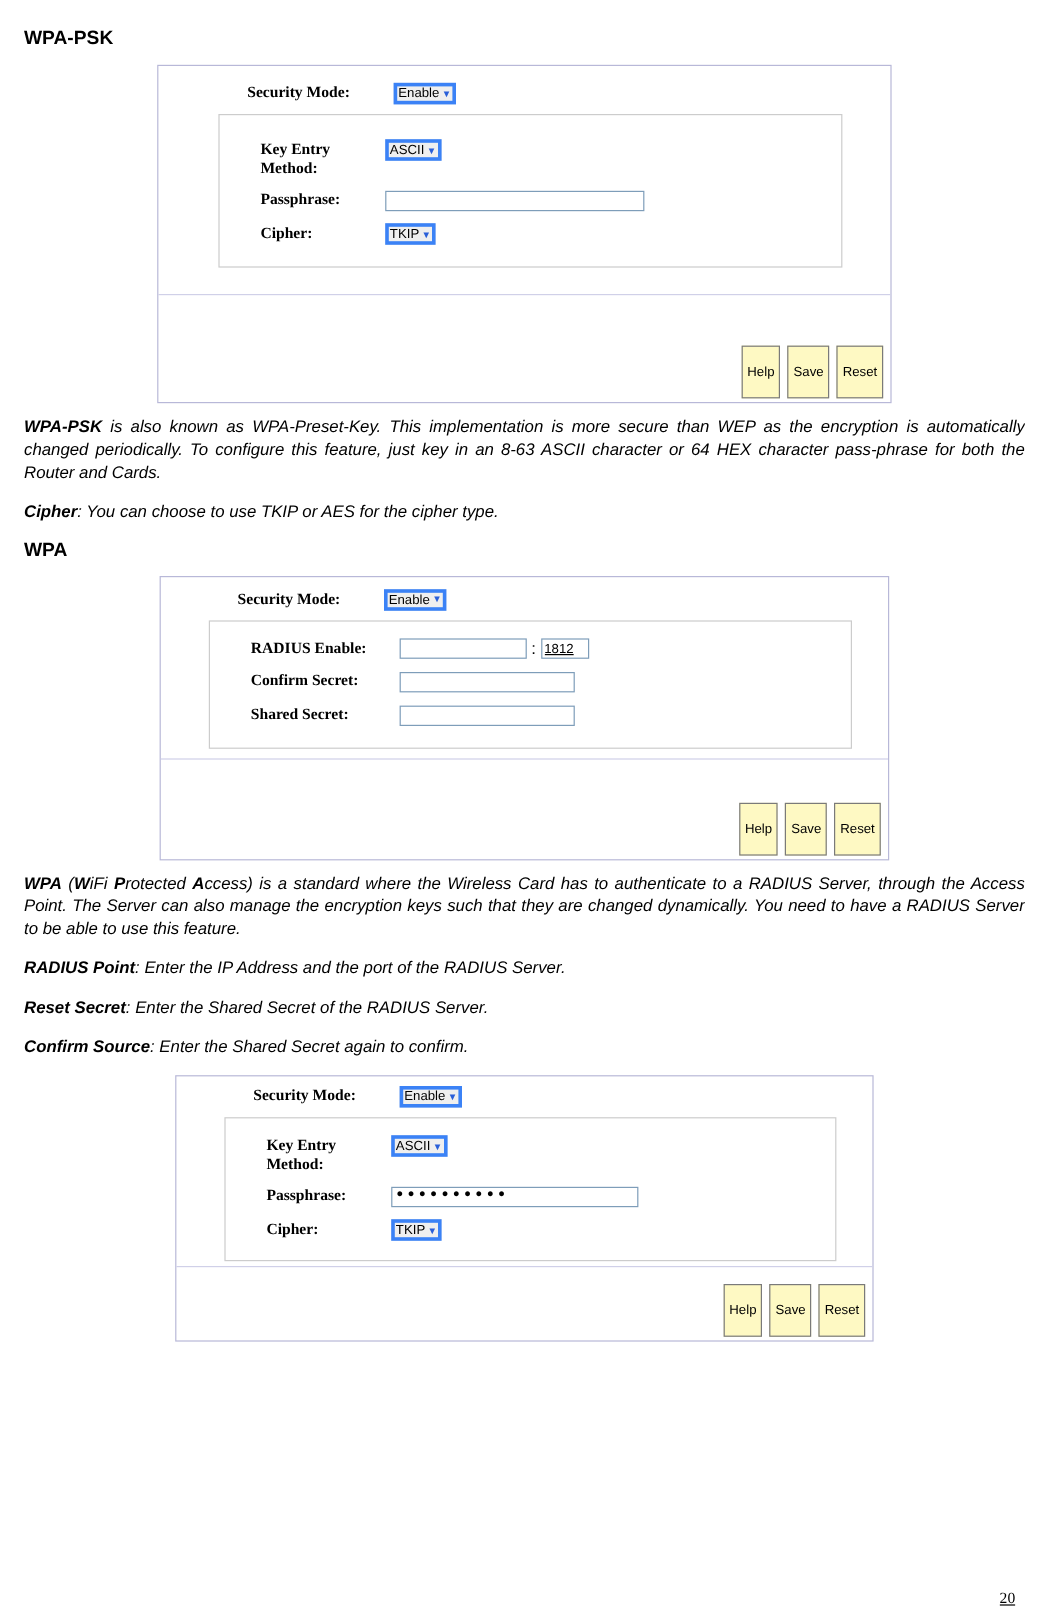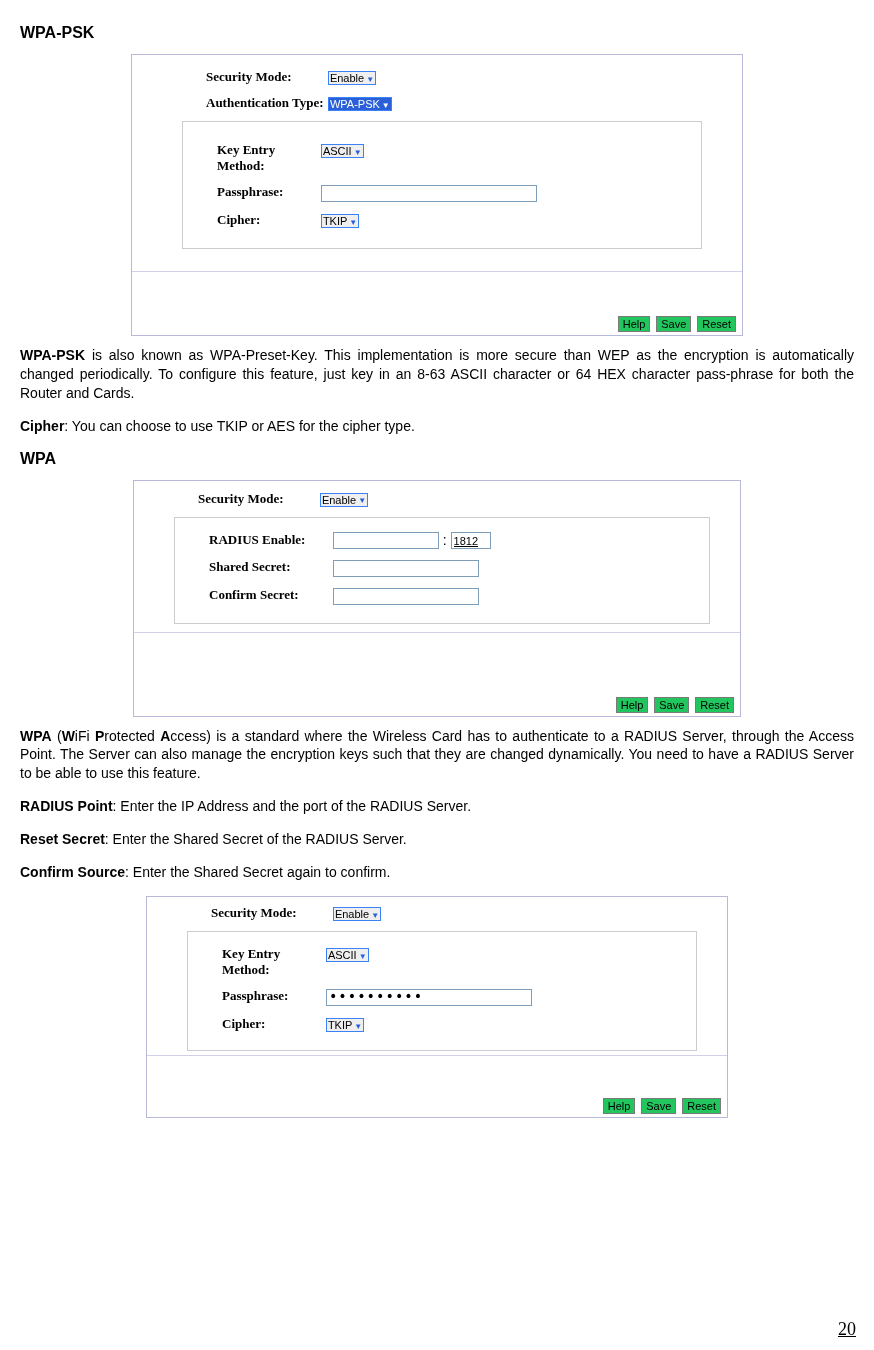--- a/index.html
+++ b/index.html
@@ -1,51 +1,47 @@
 <!DOCTYPE html>
 <html><head>
 <meta charset="utf-8">
 <style>
   body{font-family:Verdana,Arial,sans-serif;font-size:14px;color:#000;margin:18px 20px;width:834px;}
   .h{font-weight:bold;font-size:16px;margin:6px 0 12px 0;}
-  .para{text-align:justify;margin:10px 0 14px 0;line-height:1.35;}
+  .para{text-align:justify;margin:10px 0 14px 0;line-height:1.35;font-style:italic;}
   .b{font-weight:bold;}
   .panel{border:1px solid #b8b8d8;margin:8px auto 10px auto;background:#fff;position:relative;}
   .p1{width:610px;height:280px;}
   .p2{width:606px;height:235px;}
   .p3{width:580px;height:220px;}
   .inner{margin:14px 40px 0 50px;}
   .row{margin:6px 0 10px 0;}
   .lbl{display:inline-block;width:118px;vertical-align:top;font:bold 13px "Times New Roman",serif;margin-left:24px;}
   .box{border:1px solid #ccc;padding:14px 10px 10px 10px;margin-top:6px;}
-  .sel{font-size:11px;border:1px solid #3b82f6;background:#efefef;padding:0 1px;height:17px;vertical-align:middle;}
+  .sel{font-size:11px;border:3px solid #3b82f6;background:#efefef;padding:0 1px;height:17px;vertical-align:middle;}
   .sel.blue{background:#2a5fd8;color:#fff;}
   .inp{border:1px solid #7e9db9;height:15px;font-size:11px;padding:0 2px;vertical-align:middle;}
   .btnbar{position:absolute;right:6px;bottom:3px;}
   .hr{border-top:1px solid #d0d0e8;margin-top:18px;}
-  .btn{display:inline-block;border:1px solid #7a7a7a;background:#22c55e;font-size:11px;padding:1px 4px;margin-left:2px;}
-  .pagenum{position:fixed;right:18px;bottom:10px;font-family:'Times New Roman',serif;font-size:18px;text-decoration:underline;}
+  .btn{display:inline-block;border:1px solid #7a7a7a;background:#fef9c3;font-size:11px;padding:15px 4px;margin-left:2px;}
+  .pagenum{position:fixed;right:28px;bottom:10px;font-family:'Times New Roman',serif;font-size:13px;text-decoration:underline;}
   .arrow{font-size:8px;color:#2a5fd8;vertical-align:middle;margin-left:2px;}
   .blue .arrow{color:#fff;}
   .dots{letter-spacing:1px;font-size:14px;font-family:monospace;}
 </style>
 </head>
 <body>
 
 <div class="h">WPA-PSK</div>
 
 <div class="panel p1">
   <div class="inner">
     <div class="row">
       <span class="lbl">Security Mode:</span>
       <span class="sel"><span>Enable</span><span class="arrow">▼</span></span>
-    </div>
-    <div class="row">
-      <span class="lbl" style="width:118px">Authentication Type:</span>
-      <span class="sel blue" style="min-width:74px"><span>WPA-PSK</span><span class="arrow">▼</span></span>
     </div>
     <div class="box">
       <div class="row">
         <span class="lbl" style="width:100px">Key Entry Method:</span>
         <span class="sel"><span>ASCII</span><span class="arrow">▼</span></span>
       </div>
       <div class="row">
         <span class="lbl" style="width:100px">Passphrase:</span>
         <input class="inp" style="width: 210px;">
       </div>
@@ -73,25 +69,25 @@
     <div class="row">
       <span class="lbl">Security Mode:</span>
       <span class="sel"><span>Enable</span><span class="arrow">▼</span></span>
     </div>
     <div class="box" style="padding:8px 10px">
       <div class="row">
         <span class="lbl" style="width:120px">RADIUS Enable:</span>
         <input class="inp" style="width: 100px;"> : <input class="inp" style="width: 34px; text-decoration: underline;" value="1812">
       </div>
       <div class="row">
-        <span class="lbl" style="width:120px">Shared Secret:</span>
+        <span class="lbl" style="width:120px">Confirm Secret:</span>
         <input class="inp" style="width: 140px;">
       </div>
       <div class="row">
-        <span class="lbl" style="width:120px">Confirm Secret:</span>
+        <span class="lbl" style="width:120px">Shared Secret:</span>
         <input class="inp" style="width: 140px;">
       </div>
     </div>
   </div>
   <div class="hr" style="margin-top:8px"></div>
   <div class="btnbar">
     <span class="btn">Help</span>
     <span class="btn">Save</span>
     <span class="btn">Reset</span>
   </div>

